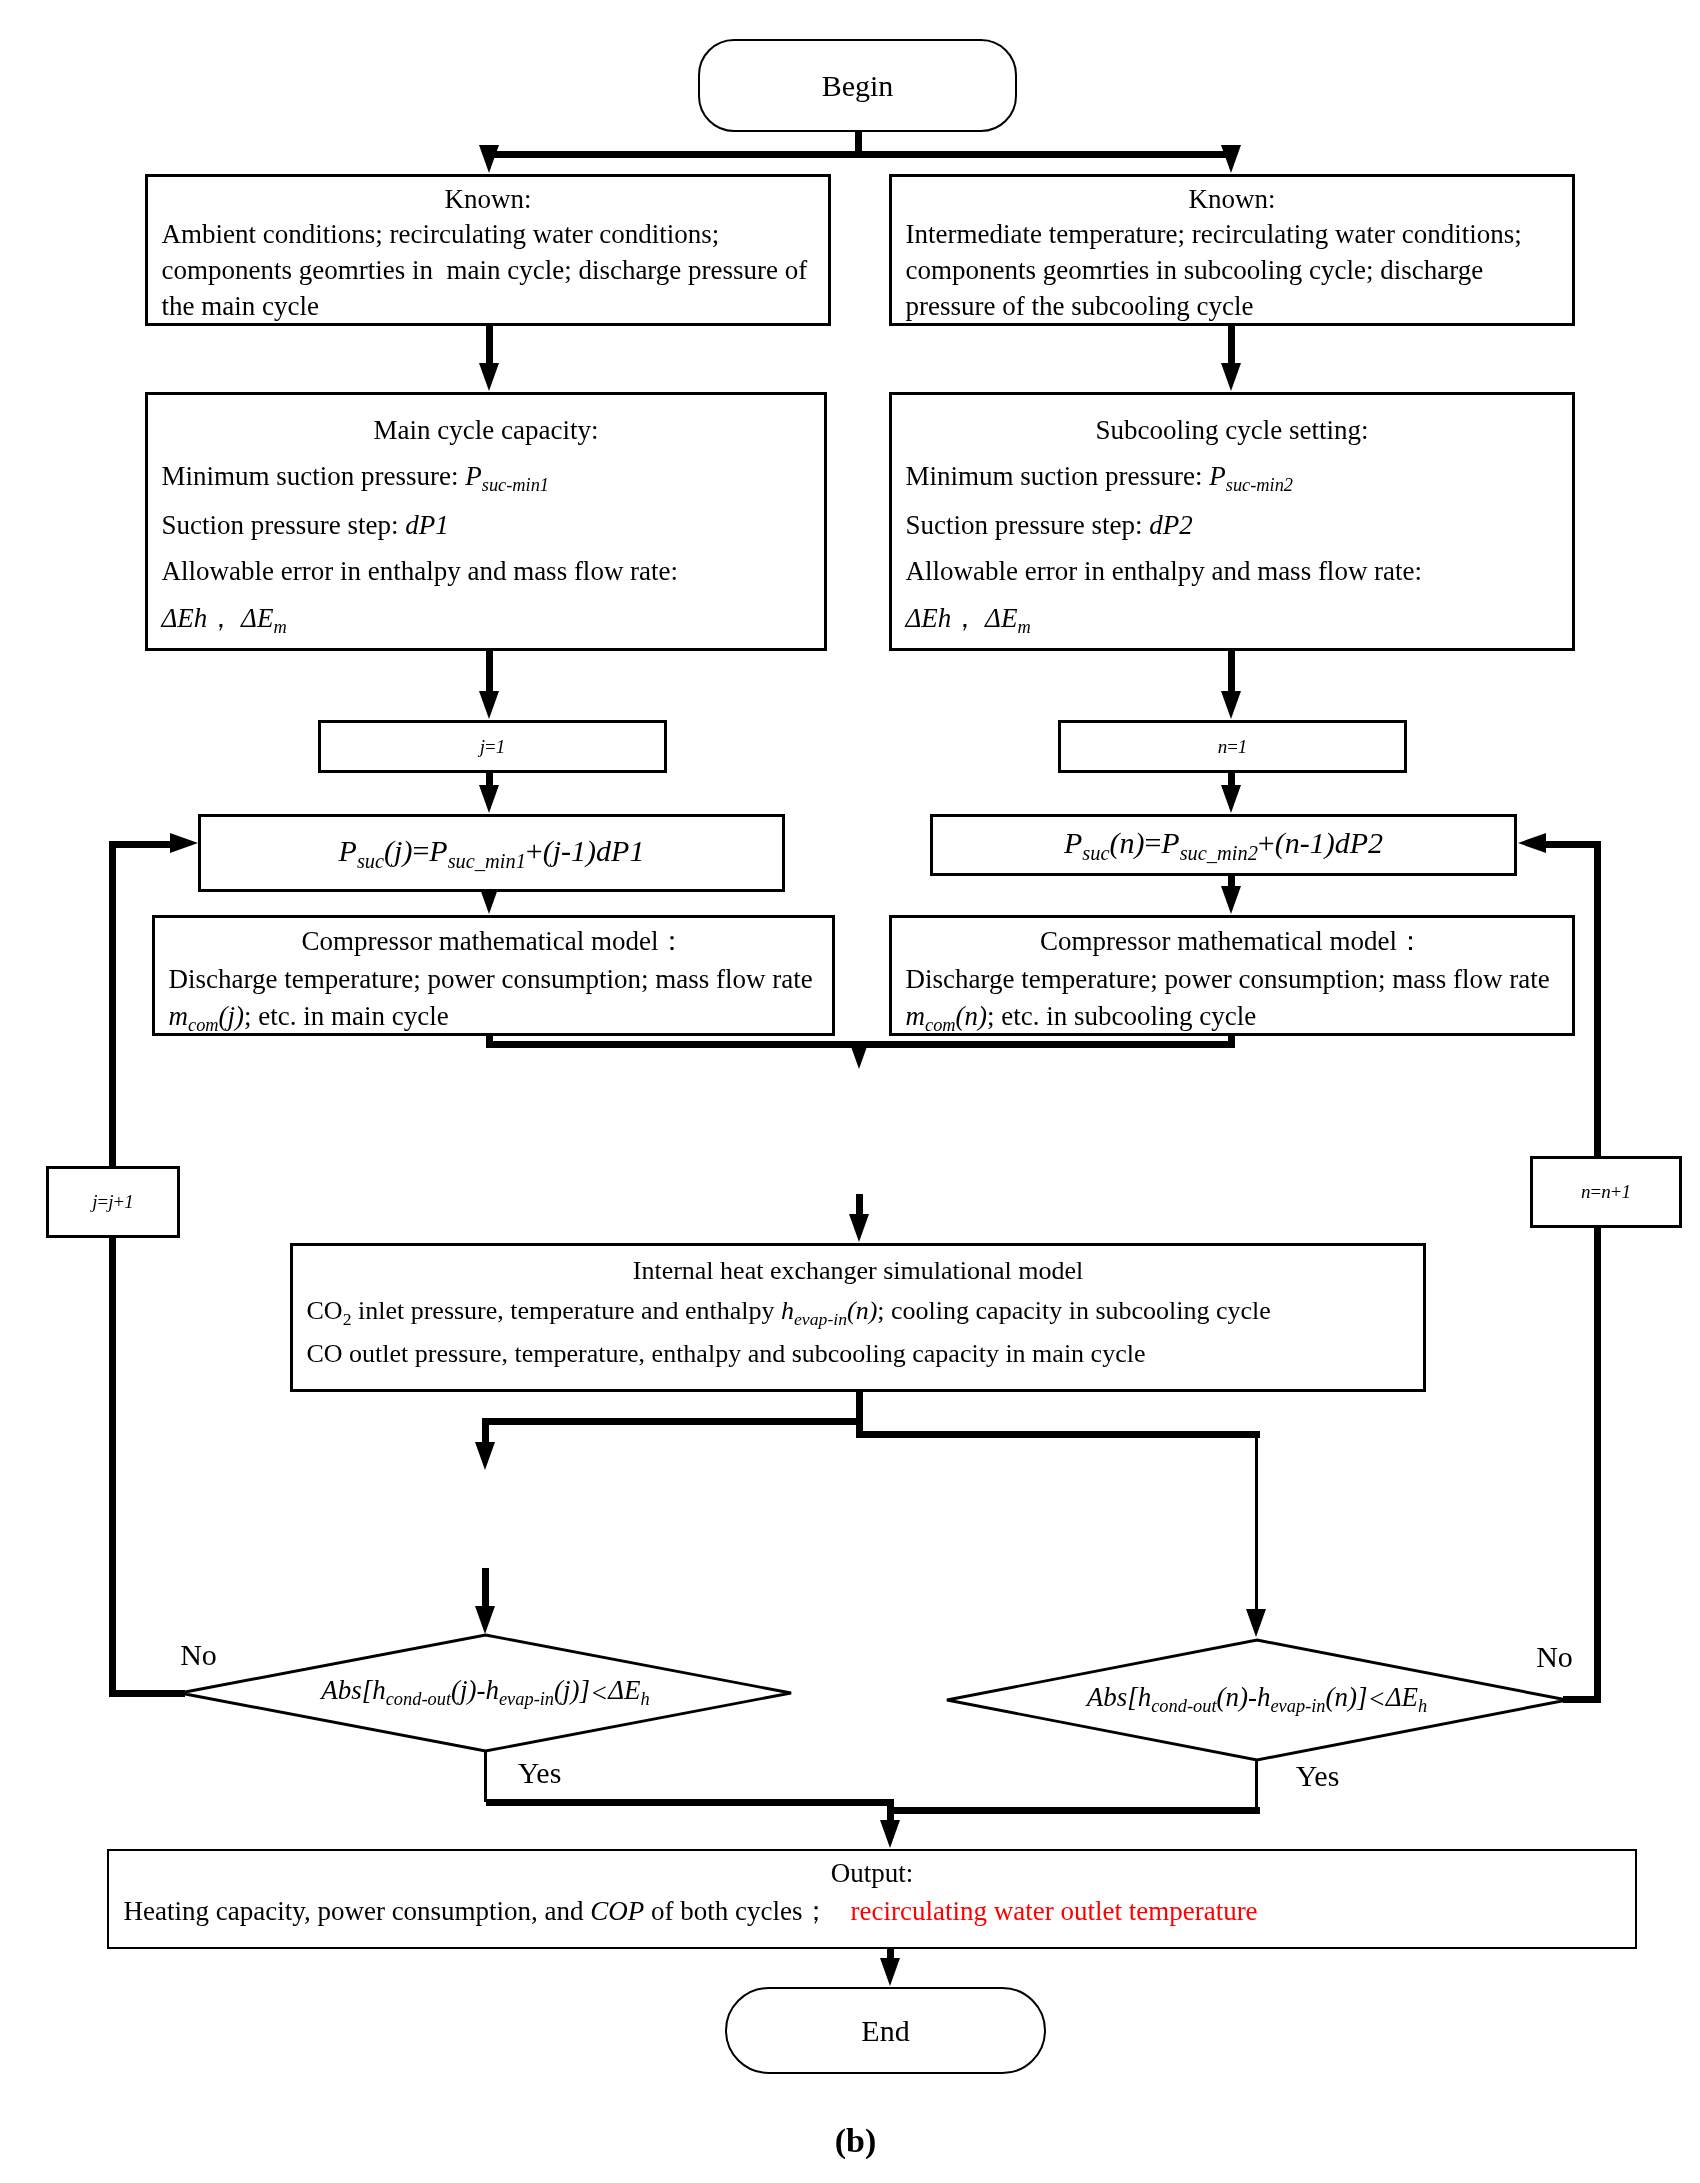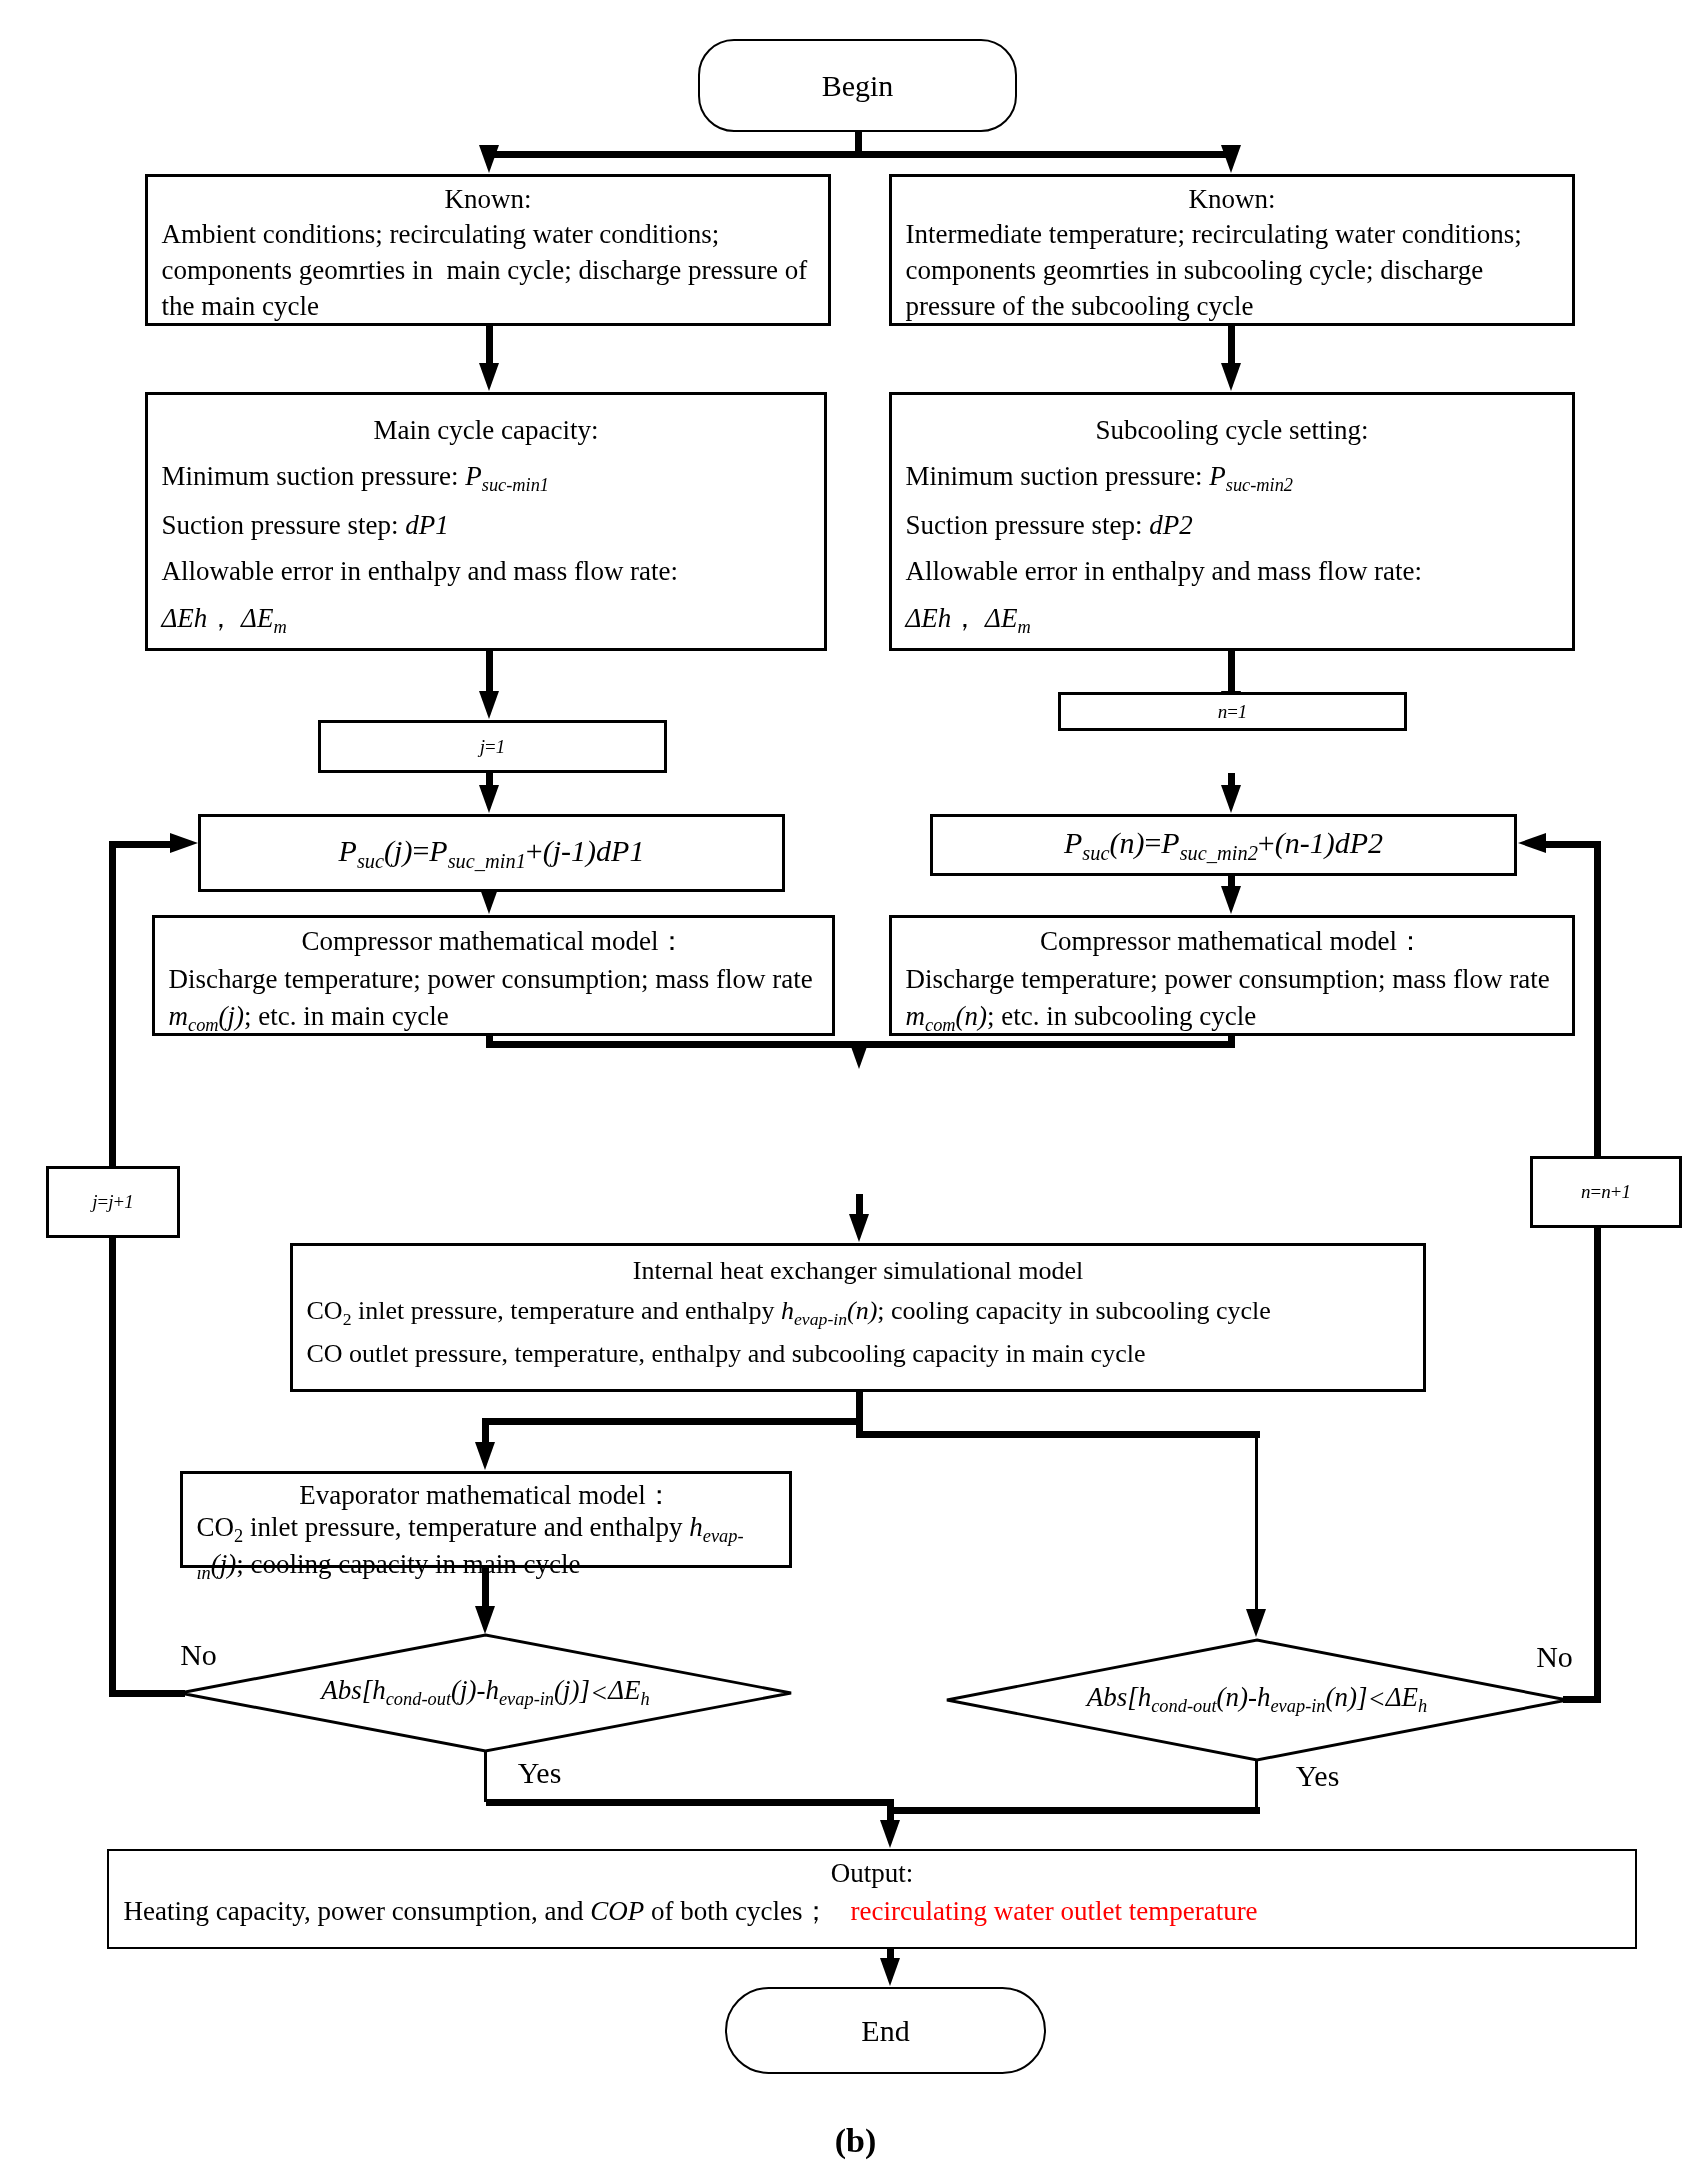--- a/index.html
+++ b/index.html
@@ -119,21 +119,21 @@
     <div>Minimum suction pressure: <i>P<sub>suc-min1</sub></i><br>Suction pressure step: <i>dP1</i><br>Allowable error in enthalpy and mass flow rate:<br><i>ΔEh</i>， <i>ΔE<sub>m</sub></i></div>
   </div>
   <div class="box setting" style="left:889px;top:392px;width:686px;height:259px">
     <div class="tc">Subcooling cycle setting:</div>
     <div>Minimum suction pressure: <i>P<sub>suc-min2</sub></i><br>Suction pressure step: <i>dP2</i><br>Allowable error in enthalpy and mass flow rate:<br><i>ΔEh</i>， <i>ΔE<sub>m</sub></i></div>
   </div>
 
   <div class="box cc small-init" style="left:318px;top:720px;width:349px;height:53px">
     <span><i>j</i>=<i>1</i></span>
   </div>
-  <div class="box cc small-init" style="left:1058px;top:692px;width:349px;height:39px">
+  <div class="box cc small-init" style="left:1058px;top:720px;width:349px;height:53px">
     <span><i>n</i>=<i>1</i></span>
   </div>
 
   <div class="box cc formula" style="left:198px;top:814px;width:587px;height:78px">
     <span><i>P<sub>suc</sub>(j)</i>=<i>P<sub>suc_min1</sub></i>+<i>(j-1)dP1</i></span>
   </div>
   <div class="box cc formula" style="left:930px;top:814px;width:587px;height:62px">
     <span><i>P<sub>suc</sub>(n)</i>=<i>P<sub>suc_min2</sub></i>+<i>(n-1)dP2</i></span>
   </div>
 
@@ -145,24 +145,20 @@
     <div class="tc">Compressor mathematical model：</div>
     <div>Discharge temperature; power consumption; mass flow rate <i>m<sub>com</sub>(n)</i>; etc. in subcooling cycle</div>
   </div>
 
 
   <div class="box ihx" style="left:290px;top:1243px;width:1136px;height:149px">
     <div class="tc">Internal heat exchanger simulational model</div>
     <div>CO<sub>2</sub> inlet pressure, temperature and enthalpy <i>h<sub>evap-in</sub>(n)</i>; cooling capacity in subcooling cycle<br>CO outlet pressure, temperature, enthalpy and subcooling capacity in main cycle</div>
   </div>
 
-  <div class="box evap" style="left:180px;top:1471px;width:612px;height:97px">
-    <div class="tc">Evaporator mathematical model：</div>
-    <div>CO<sub>2</sub> inlet pressure, temperature and enthalpy <i>h<sub>evap-in</sub>(j)</i>; cooling capacity in main cycle</div>
-  </div>
 
   <svg class="dsvg" style="left:178px;top:1633px" width="615" height="120" viewBox="0 0 1272 248">
     <polygon points="636,4 1268,124 636,244 4,124" fill="#ffffff" stroke="#000000" stroke-width="6"></polygon>
   </svg>
   <div class="dtext" style="left:198px;top:1657px;width:575px;height:72px"><i>Abs[h<sub>cond-out</sub>(j)-h<sub>evap-in</sub>(j)]</i>&lt;<i>ΔE<sub>h</sub></i></div>
 
   <svg class="dsvg" style="left:945px;top:1638px" width="624" height="124" viewBox="0 0 1290 256">
     <polygon points="645,4 1286,128 645,252 4,128" fill="#ffffff" stroke="#000000" stroke-width="6"></polygon>
   </svg>
   <div class="dtext" style="left:967px;top:1663px;width:580px;height:73px"><i>Abs[h<sub>cond-out</sub>(n)-h<sub>evap-in</sub>(n)]</i>&lt;<i>ΔE<sub>h</sub></i></div>

